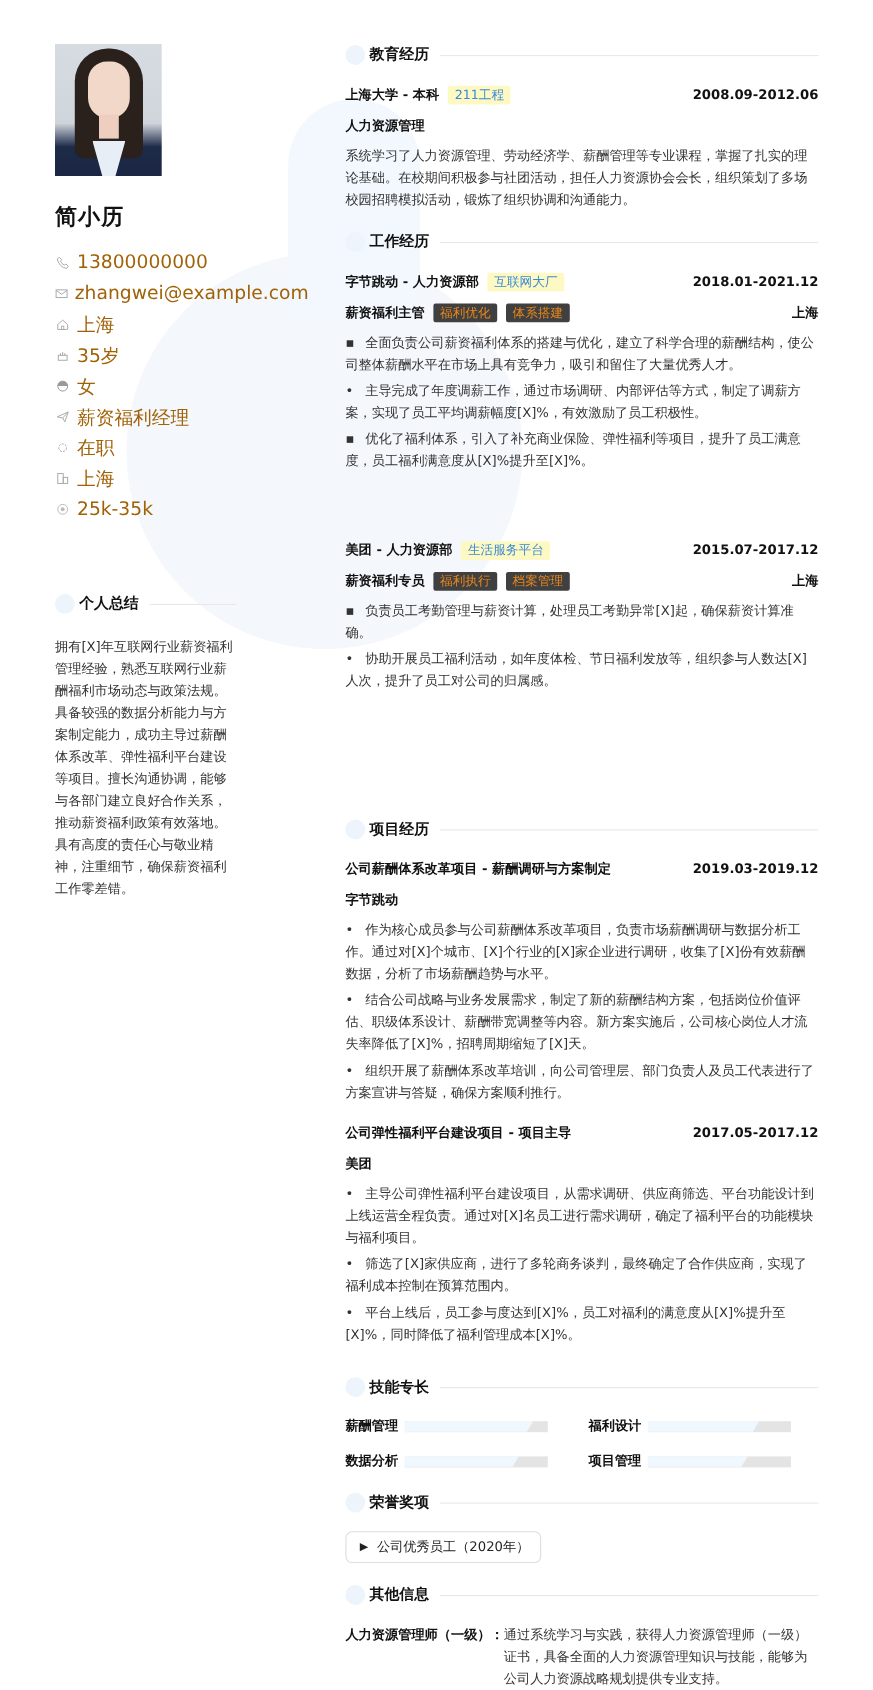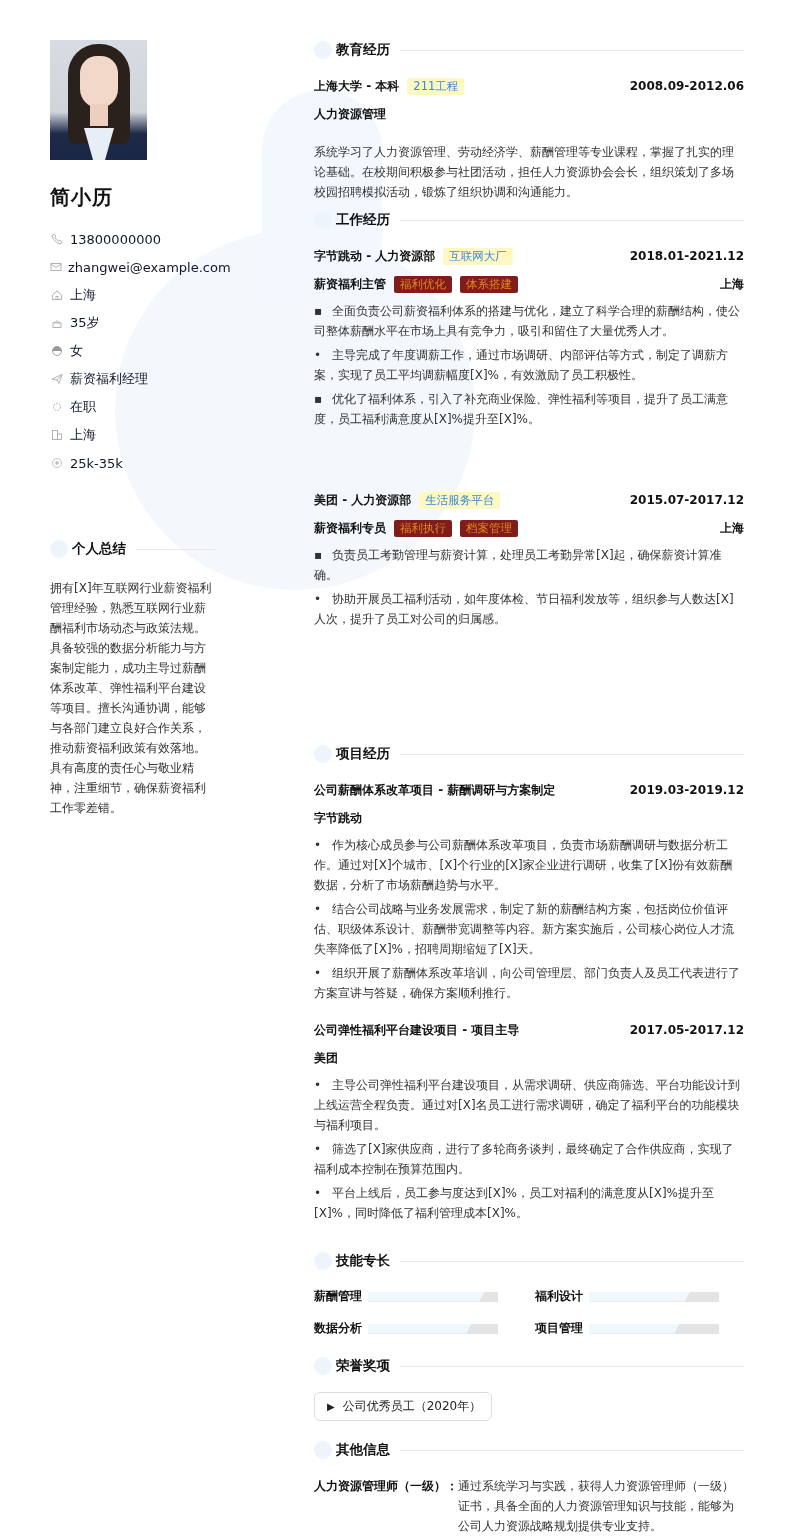--- a/index.html
+++ b/index.html
@@ -17,39 +17,39 @@
 
   
   .left { position: absolute; left: 50px; top: 40px; width: 170px; }
   .photo { width: 97px; height: 120px; background: linear-gradient(180deg,#d7dbe2 0%,#d0d5dc 60%,#1d2a48 78%,#1a2644 100%); position: relative; overflow: hidden; }
   .photo .hair { position: absolute; left: 18px; top: 4px; width: 62px; height: 100px; background: #2a201c; border-radius: 30px 30px 8px 8px; }
   .photo .face { position: absolute; left: 30px; top: 16px; width: 38px; height: 52px; background: #f1d8c9; border-radius: 18px 18px 20px 20px; }
   .photo .neck { position: absolute; left: 40px; top: 64px; width: 18px; height: 22px; background: #eecfbf; }
   .photo .collar { position: absolute; left: 34px; top: 88px; width: 30px; height: 32px; background: #e8eef6; clip-path: polygon(0 0,100% 0,70% 100%,30% 100%); }
   .name { font-size: 20px; font-weight: bold; color: #111; margin-top: 24px; letter-spacing: 1px; }
   .info-list { margin-top: 14px; }
-  .info-item { display: flex; align-items: center; height: 28px; font-size: 13px; color: #0f172a; }
+  .info-item { display: flex; align-items: center; height: 28px; font-size: 17px; color: #a16207; }
   .info-item .ic { width: 14px; height: 14px; margin-right: 6px; color: #999; display: flex; align-items: center; justify-content: center; }
   .info-item .ic svg { width: 12px; height: 12px; }
 
   .sum-title { position: absolute; left: 50px; top: 540px; width: 165px; display: flex; align-items: center; }
   .sec-dot { width: 18px; height: 18px; border-radius: 50%; background: #eef4fb; margin-right: 4px; }
   .sec-label { font-size: 13.5px; font-weight: bold; color: #111; white-space: nowrap; }
   .sec-line { flex: 1; height: 1px; background: #e8e8e8; margin-left: 10px; }
   .summary { position: absolute; left: 50px; top: 578px; width: 165px; font-size: 12px; line-height: 20px; color: #333; }
 
   
   .right { position: absolute; left: 314px; top: 0; width: 430px; }
   .sec-head { position: absolute; left: 0; width: 430px; display: flex; align-items: center; height: 20px; }
   .row { position: absolute; left: 0; width: 430px; display: flex; align-items: center; height: 18px; font-size: 12px; }
   .row .title { font-weight: bold; color: #111; white-space: nowrap; }
   .row .date { margin-left: auto; font-weight: bold; color: #111; white-space: nowrap; }
   .tag { display: inline-block; font-size: 11.5px; padding: 1px 6px; margin-left: 8px; border-radius: 2px; white-space: nowrap; }
   .tag.blue { background: #fef9c3; color: #3a8ad6; }
-  .tag.orange { background: #7f1d1d; color: #e8861c; font-family: Liberation Mono, monospace; }
+  .tag.orange { background: #404040; color: #e8861c; font-family: Liberation Mono, monospace; }
   .para { position: absolute; left: 0; width: 430px; font-size: 12px; line-height: 20px; color: #333; }
   .bullets { position: absolute; left: 0; width: 430px; font-size: 12px; line-height: 20px; color: #333; }
   .bullets li { list-style: none; margin-bottom: 4px; }
   .bullets li .b { display: inline-block; width: 18px; }
 
   .skill { position: absolute; display: flex; align-items: center; font-size: 12px; font-weight: bold; color: #111; }
   .skill .bar { width: 130px; height: 10px; margin-left: 6px; background: #e4e4e4; position: relative; }
   .skill .fill { position: absolute; left: 0; top: 0; height: 10px; background: #f0f8ff; clip-path: polygon(0 0,100% 0,calc(100% - 6px) 100%,0 100%); }
 
   .award { position: absolute; left: 0; top: 1392px; height: 29px; width: 178px; border: 1px solid #ddd; border-radius: 6px; display: flex; align-items: center; padding-left: 12px; font-size: 12px; color: #222; }
@@ -172,21 +172,21 @@
       <span class="sec-line"></span>
     </div>
     <div class="row" style="top:77px">
       <span class="title">上海大学 - 本科</span>
       <span class="tag blue">211工程</span>
       <span class="date">2008.09-2012.06</span>
     </div>
     <div class="row" style="top:105px">
       <span class="title">人力资源管理</span>
     </div>
-    <div class="para" style="top:142px">系统学习了人力资源管理、劳动经济学、薪酬管理等专业课程，掌握了扎实的理论基础。在校期间积极参与社团活动，担任人力资源协会会长，组织策划了多场校园招聘模拟活动，锻炼了组织协调和沟通能力。</div>
+    <div class="para" style="top:131px">系统学习了人力资源管理、劳动经济学、薪酬管理等专业课程，掌握了扎实的理论基础。在校期间积极参与社团活动，担任人力资源协会会长，组织策划了多场校园招聘模拟活动，锻炼了组织协调和沟通能力。</div>
 
     <div class="sec-head" style="top:210px">
       <span class="sec-dot"></span>
       <span class="sec-label">工作经历</span>
       <span class="sec-line"></span>
     </div>
     <div class="row" style="top:247px">
       <span class="title">字节跳动 - 人力资源部</span>
       <span class="tag blue">互联网大厂</span>
       <span class="date">2018.01-2021.12</span>

